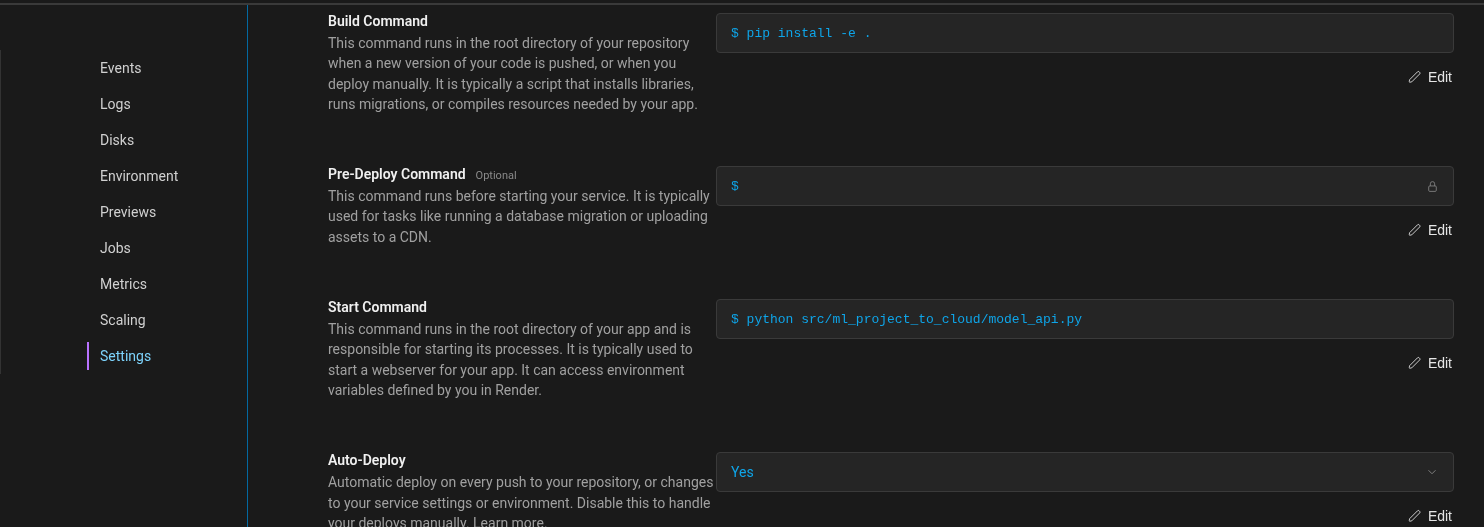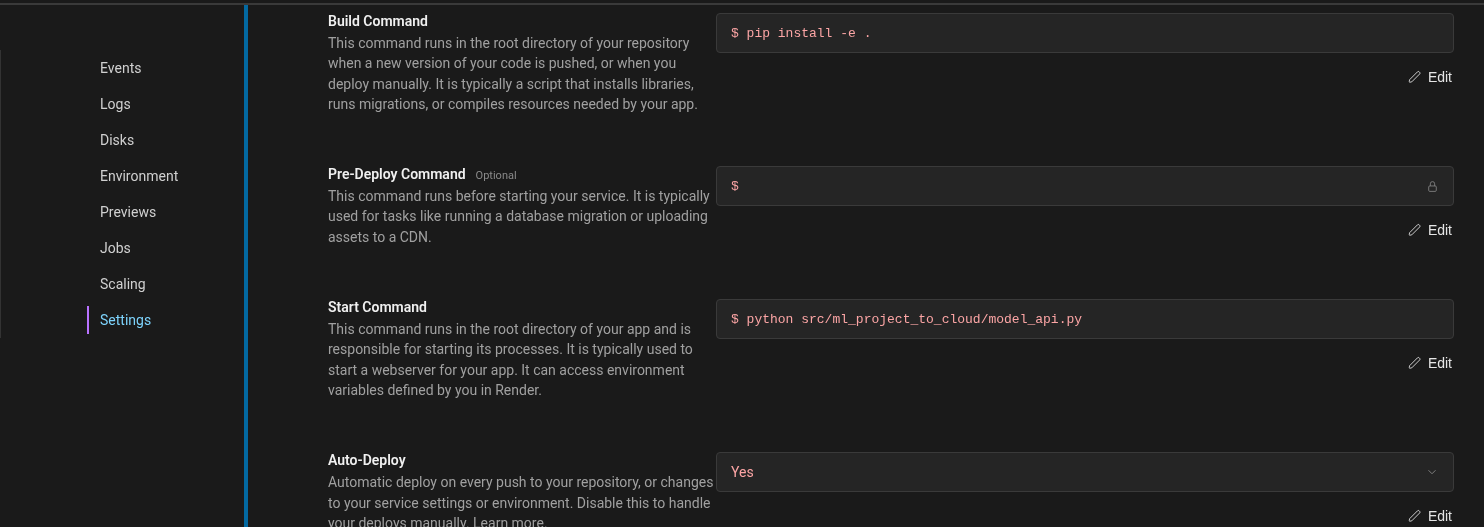--- a/index.html
+++ b/index.html
@@ -28,21 +28,21 @@
     width: 1356px;
     background: #3a3a3a;
   }
   .layout {
     display: flex;
     height: 100%;
     padding-top: 5px;
   }
   .sidebar-col {
     width: 248px;
-    border-right: 4px solid #0369a1;
+    border-right: 1px solid #0369a1;
     padding-top: 45px;
   }
   .sidebar-nav {
     padding-left: 86px;
     display: flex;
     flex-direction: column;
   }
   .sidebar-item {
     position: relative;
     height: 36px;
@@ -115,21 +115,21 @@
   .field-box {
     background: #252525;
     border: 1px solid #3a3a3a;
     border-radius: 4px;
     height: 40px;
     display: flex;
     align-items: center;
     padding: 0 14px;
     font-family: "SFMono-Regular", Consolas, "Liberation Mono", Menlo, monospace;
     font-size: 13px;
-    color: #fca5a5;
+    color: #0ea5e9;
     justify-content: space-between;
   }
   .field-box .cmd {
     white-space: nowrap;
     overflow: hidden;
     text-overflow: ellipsis;
   }
   .field-box.select {
     font-family: inherit;
     font-size: 14px;
@@ -174,20 +174,23 @@
       <div class="sidebar-item">
           <span>Environment</span>
         </div>
       <div class="sidebar-item">
           <span>Previews</span>
         </div>
       <div class="sidebar-item">
           <span>Jobs</span>
         </div>
       <div class="sidebar-item">
+          <span>Metrics</span>
+        </div>
+      <div class="sidebar-item">
           <span>Scaling</span>
         </div>
       <div class="sidebar-item active">
           <span>Settings</span>
         </div>
     </nav>
   </aside>
 
   <main class="main">
 

